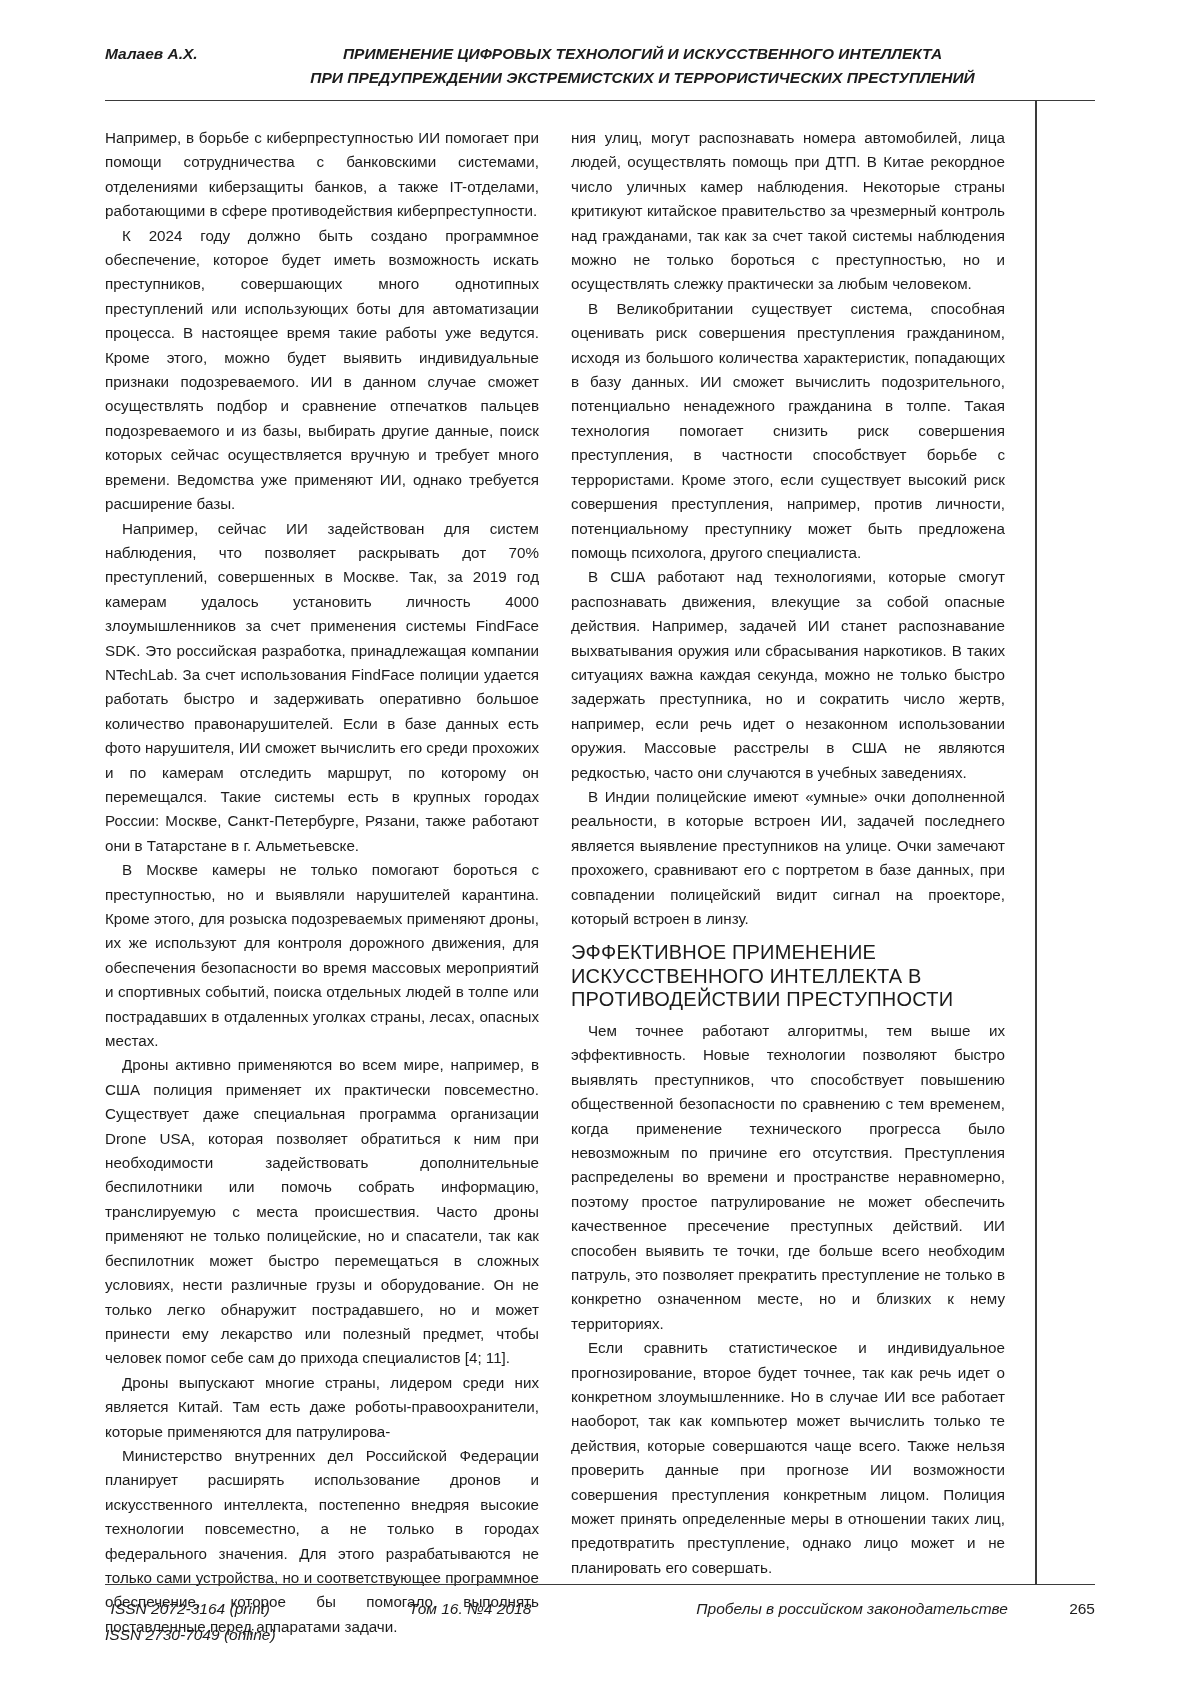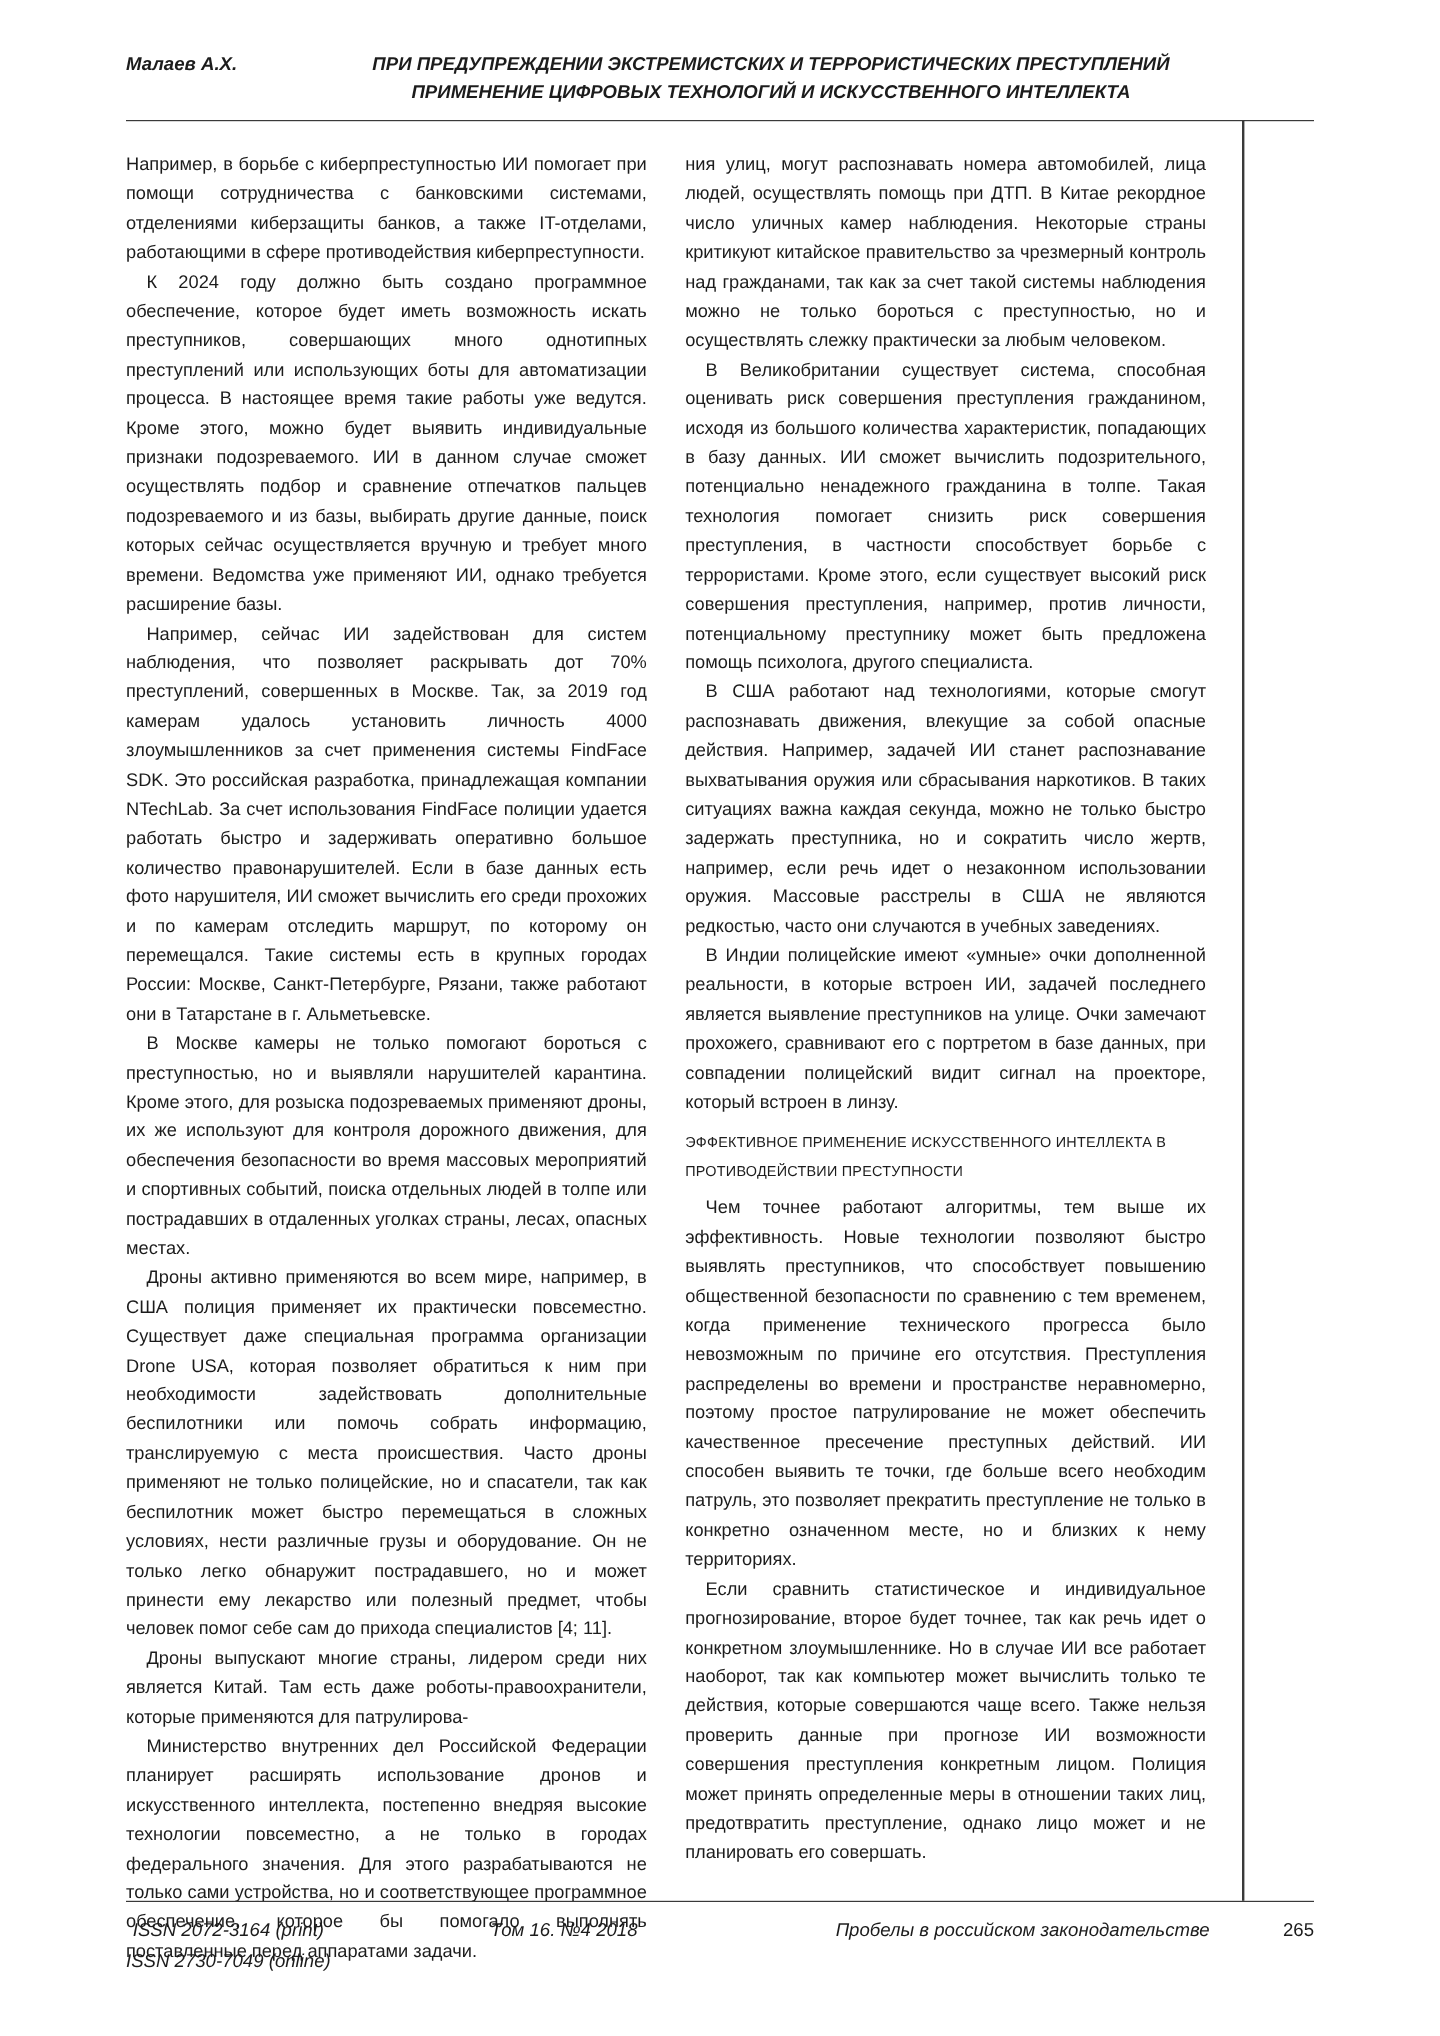--- a/index.html
+++ b/index.html
@@ -71,21 +71,21 @@
     -webkit-hyphens: auto;
   }
   .col p {
     margin: 0;
     text-indent: 17px;
   }
   .col p.noindent {
     text-indent: 0;
   }
   .section-heading {
-    font-size: 12px;
+    font-size: 20px;
     font-weight: 400;
     line-height: 23.5px;
     letter-spacing: 0.2px;
     margin: 10px 0 7px 0;
     text-align: left;
     text-indent: 0;
   }
   
   .footer-rule {
     position: absolute;
@@ -121,22 +121,22 @@
   }
 </style>
 </head>
 <body>
 
 <div class="page">
 
   <div class="header">
     <div class="author">Малаев А.Х.</div>
     <div class="title">
+      <div>ПРИМЕНЕНИЕ ЦИФРОВЫХ ТЕХНОЛОГИЙ И ИСКУССТВЕННОГО ИНТЕЛЛЕКТА</div>
       <div>ПРИ ПРЕДУПРЕЖДЕНИИ ЭКСТРЕМИСТСКИХ И ТЕРРОРИСТИЧЕСКИХ ПРЕСТУПЛЕНИЙ</div>
-      <div>ПРИМЕНЕНИЕ ЦИФРОВЫХ ТЕХНОЛОГИЙ И ИСКУССТВЕННОГО ИНТЕЛЛЕКТА</div>
     </div>
   </div>
 
   <div class="header-rule"></div>
   <div class="right-rule"></div>
 
   <div class="columns">
     <div class="col">
       <p class="noindent">Например, в борьбе с киберпреступностью ИИ помогает при помощи сотрудничества с банковскими системами, отделениями киберзащиты банков, а также IT-отделами, работающими в сфере противодействия киберпреступности.</p>
       <p>К 2024 году должно быть создано программное обеспечение, которое будет иметь возможность искать преступников, совершающих много однотипных преступлений или использующих боты для автоматизации процесса. В настоящее время такие работы уже ведутся. Кроме этого, можно будет выявить индивидуальные признаки подозреваемого. ИИ в данном случае сможет осуществлять подбор и сравнение отпечатков пальцев подозреваемого и из базы, выбирать другие данные, поиск которых сейчас осуществляется вручную и требует много времени. Ведомства уже применяют ИИ, однако требуется расширение базы.</p>

